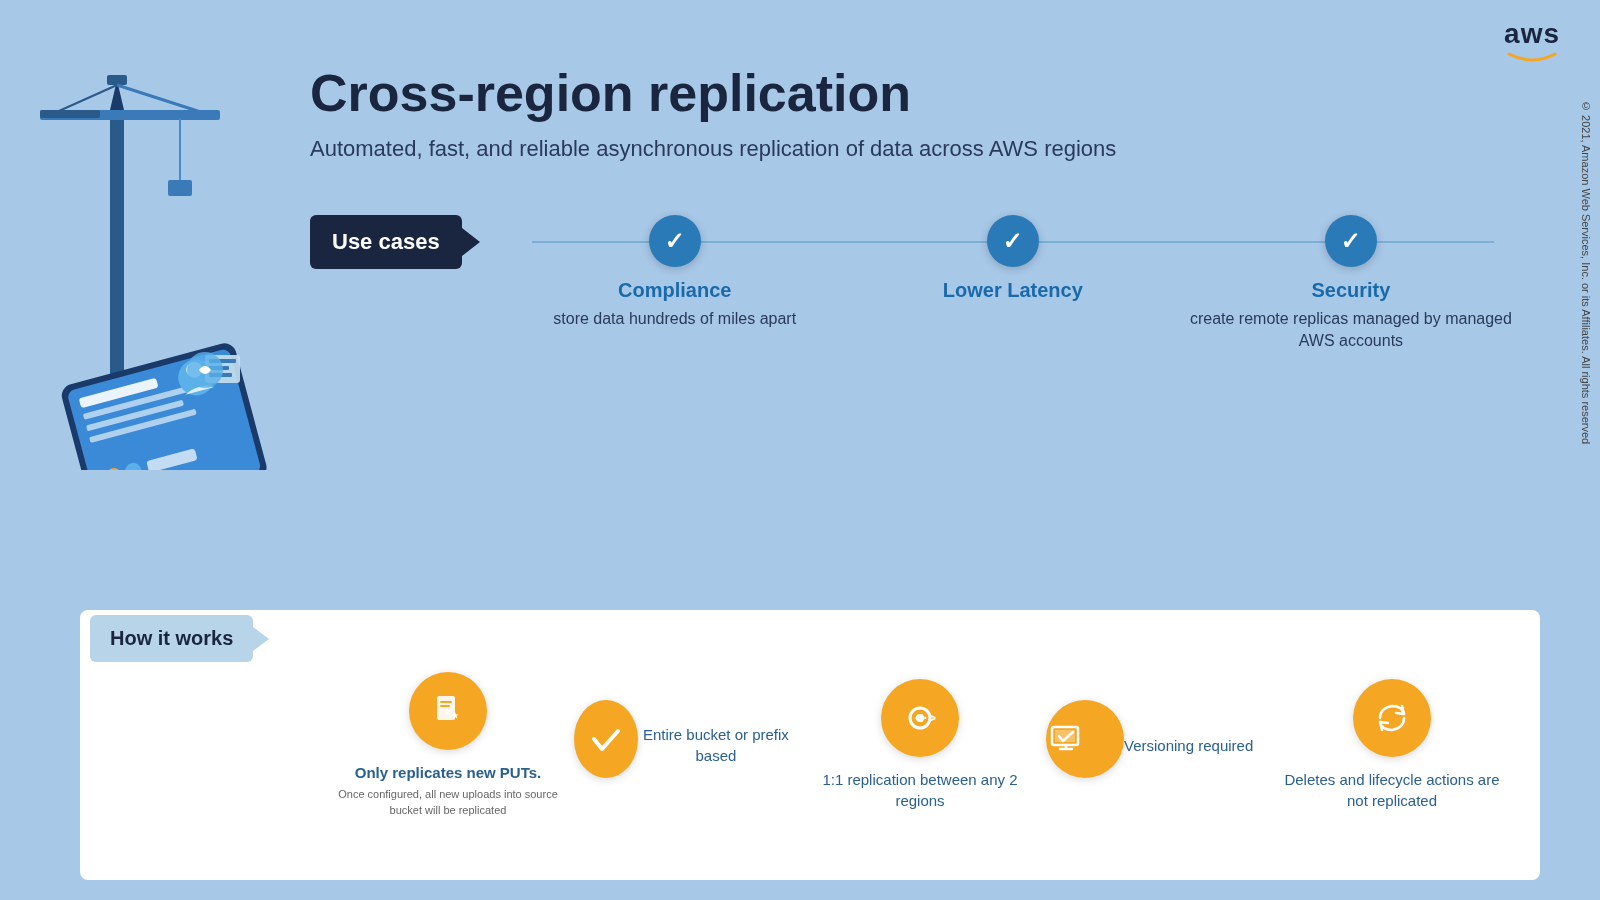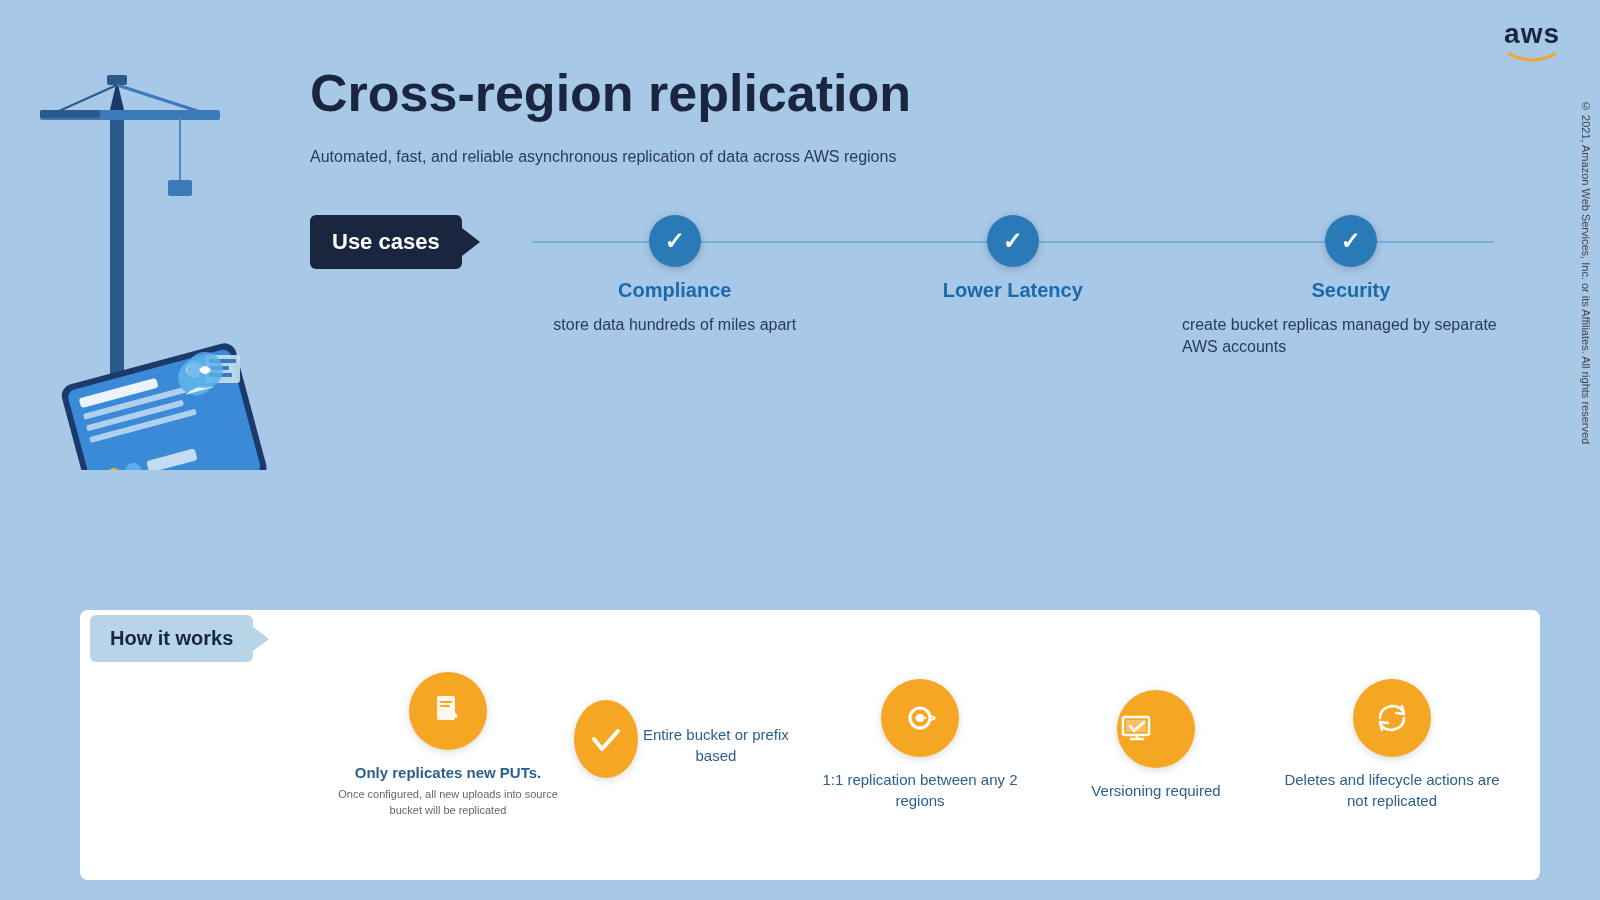--- a/index.html
+++ b/index.html
@@ -37,23 +37,23 @@
       top: 65px;
       left: 310px;
     }
     .main-title {
       font-size: 52px;
       font-weight: 900;
       color: #1a2640;
       line-height: 1.1;
     }
     .subtitle {
-      font-size: 16px;
+      font-size: 22px;
       color: #2a3a5a;
-      margin-top: 26px;
+      margin-top: 14px;
       font-weight: 400;
     }
 
     
     .use-cases-section {
       position: absolute;
       top: 215px;
       left: 310px;
       right: 80px;
       display: flex;
@@ -130,22 +130,22 @@
     .use-case-title {
       font-size: 20px;
       font-weight: bold;
       color: #1a6aaa;
       margin-top: 12px;
       text-align: center;
     }
     .use-case-desc {
       font-size: 16px;
       color: #2a3a5a;
-      margin-top: 12px;
-      text-align: left;
+      margin-top: 6px;
+      text-align: center;
       line-height: 1.4;
     }
 
     
     .crane-svg {
       position: absolute;
       left: 10px;
       top: 50px;
       width: 260px;
       height: 420px;
@@ -250,21 +250,21 @@
         <span class="checkmark">✓</span>
       </div>
       <div class="use-case-title">Lower Latency</div>
     </div>
 
     <div class="use-case-item">
       <div class="use-case-circle">
         <span class="checkmark">✓</span>
       </div>
       <div class="use-case-title">Security</div>
-      <div class="use-case-desc">create bucket replicas managed by separate AWS accounts</div>
+      <div class="use-case-desc">create remote replicas managed by managed AWS accounts</div>
     </div>
   </div>
 </div>
 
 <div style="position:absolute; bottom:20px; left:80px; right:60px; height:310px;">
 
   <div style="position:absolute; bottom:0; left:0; right:0; height:270px; background:white; border-radius:8px;"></div>
 
   <div style="position:absolute; left:10px; top:45px; z-index:10; background:#b8d4e8; color:#1a2640; font-size:20px; font-weight:bold; padding:12px 20px; border-radius:6px; white-space:nowrap; display:flex; align-items:center;">
     <span>How it works</span>
@@ -300,21 +300,21 @@
       <div style="width:78px; height:78px; border-radius:50%; background:#f5a623; display:flex; align-items:center; justify-content:center; margin-bottom:12px; box-shadow:0 2px 8px rgba(0,0,0,0.15);">
         <svg width="40" height="40" viewBox="0 0 40 40" fill="none">
           <circle cx="20" cy="20" r="10" stroke="white" stroke-width="3"></circle>
           <circle cx="20" cy="20" r="4" fill="white"></circle>
           <text x="15" y="25" font-size="14" fill="white" font-weight="bold">&lt;·&gt;</text>
         </svg>
       </div>
       <div style="font-size:15px; color:#2a6090; font-weight:500; line-height:1.4;">1:1 replication between any 2 regions</div>
     </div>
 
-    <div style="display:flex; flex-direction:column; align-items:center; flex:1; text-align:center; padding:0 8px;">
+    <div style="display:flex; flex-direction:row; align-items:center; flex:1; text-align:center; padding:0 8px;">
       <div style="width:78px; height:78px; border-radius:50%; background:#f5a623; display:flex; align-items:center; justify-content:justify; margin-bottom:12px; box-shadow:0 2px 8px rgba(0,0,0,0.15);">
         <svg width="40" height="40" viewBox="0 0 40 40" fill="none">
           <rect x="6" y="8" width="26" height="18" rx="2" stroke="white" stroke-width="2.5" fill="none"></rect>
           <rect x="9" y="11" width="20" height="12" fill="white" opacity="0.3"></rect>
           <line x1="14" y1="30" x2="26" y2="30" stroke="white" stroke-width="2.5" stroke-linecap="round"></line>
           <line x1="20" y1="26" x2="20" y2="30" stroke="white" stroke-width="2.5"></line>
           <polyline points="13,17 17,22 27,13" stroke="white" stroke-width="2.5" fill="none" stroke-linecap="round" stroke-linejoin="round"></polyline>
         </svg>
       </div>
       <div style="font-size:15px; color:#2a6090; font-weight:500; line-height:1.4;">Versioning required</div>

